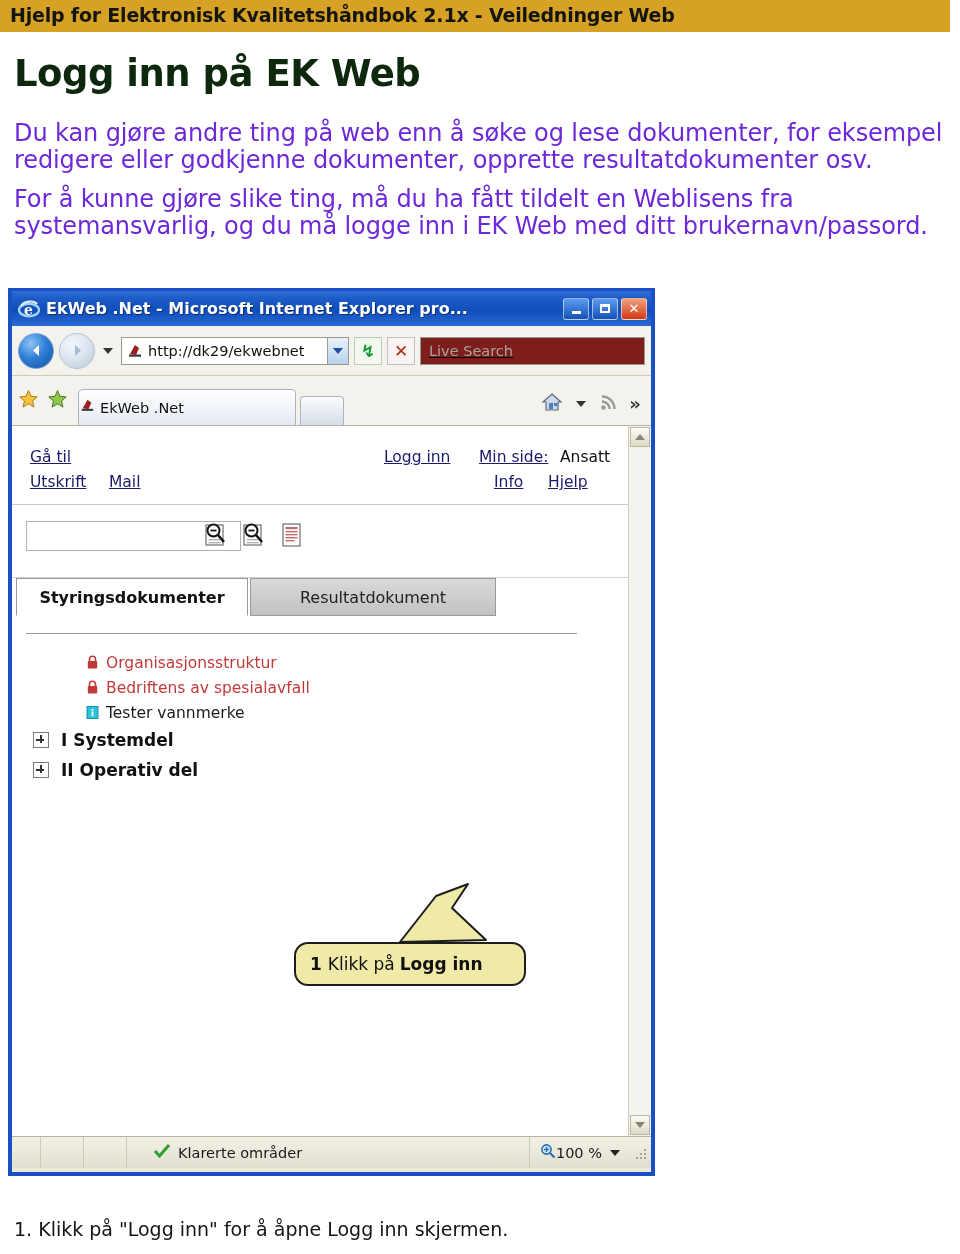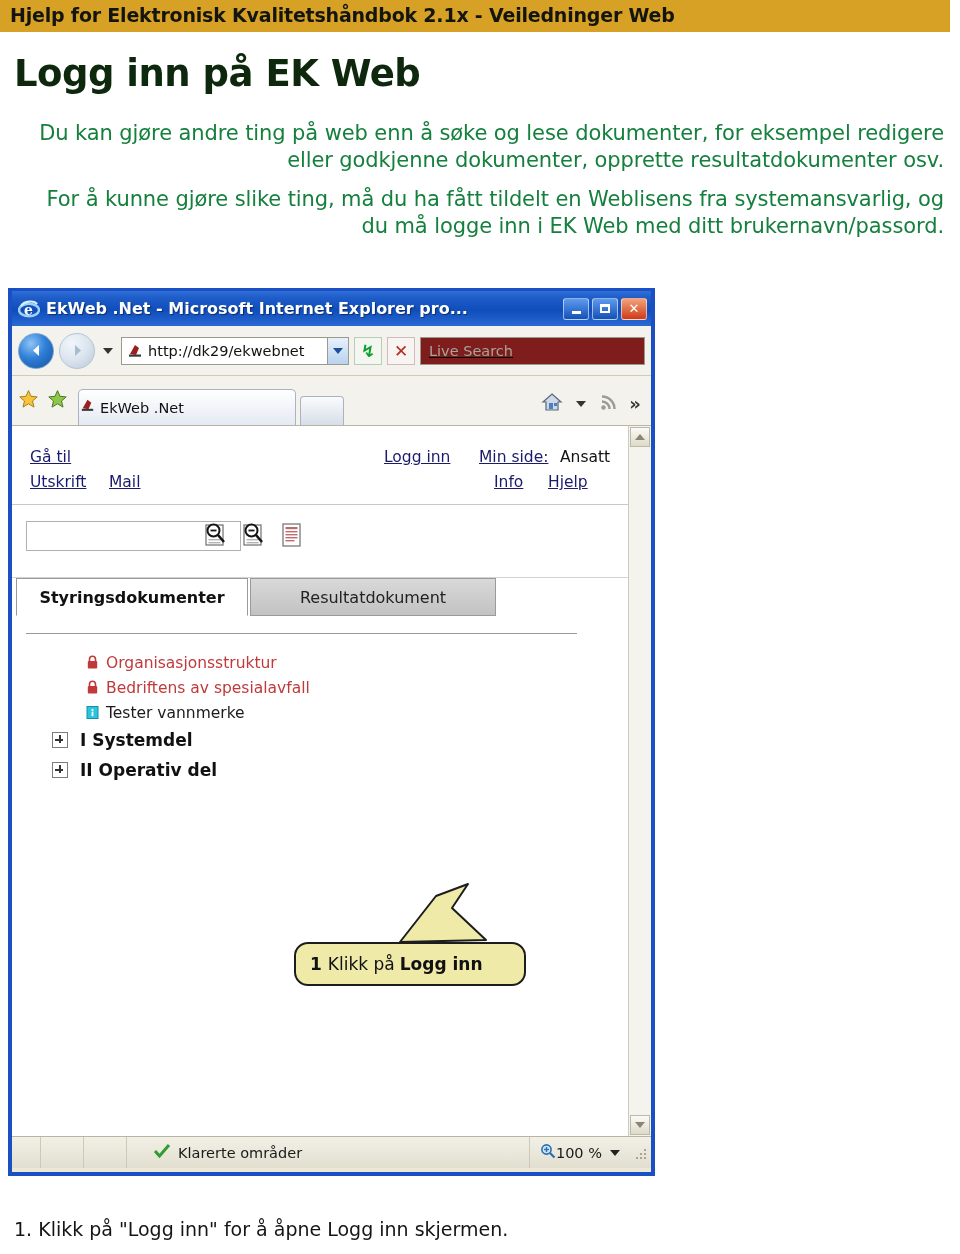--- a/index.html
+++ b/index.html
@@ -41,25 +41,24 @@
     font-weight: bold;
     color: #0d280d;
     letter-spacing: -0.5px;
     white-space: nowrap;
   }
 
   
   .para {
     position: absolute;
     left: 14px;
-    font-size: 21px;
-    color: #15803d;
+    font-size: 24px;
+    color: #6d28d9;
     line-height: 27px;
     letter-spacing: -0.1px;
-    text-align: right;
   }
   .para-1 { top: 120px; width: 930px; }
   .para-2 { top: 186px; width: 930px; }
 
   
   .browser-shot {
     position: absolute;
     left: 8px; top: 288px;
     width: 647px;
     height: 888px;
@@ -336,21 +335,21 @@
 
   .tree { padding: 16px 0 0 0; background: #fff; }
   .tree-row {
     display: flex; align-items: center;
     height: 25px;
     font-size: 15.5px;
     padding-left: 20px;
   }
   .tree-row.child { padding-left: 74px; color: #c03a3a; }
   .tree-row.child.cyan { color: #1b1b1b; }
-  .tree-row.top { padding-left: 40px; font-weight: bold; color: #111; font-size: 17px; height: 30px; }
+  .tree-row.top { padding-left: 21px; font-weight: bold; color: #111; font-size: 17px; height: 30px; }
   .lock-icon { width: 13px; height: 15px; margin-right: 7px; flex:0 0 auto; }
   .doc-icon2 { width: 13px; height: 15px; margin-right: 7px; flex:0 0 auto; }
   .plus-box {
     width: 14px; height: 14px;
     border: 1px solid #7b7b7b;
     background: #fff;
     margin-right: 12px;
     position: relative;
     flex:0 0 auto;
   }

